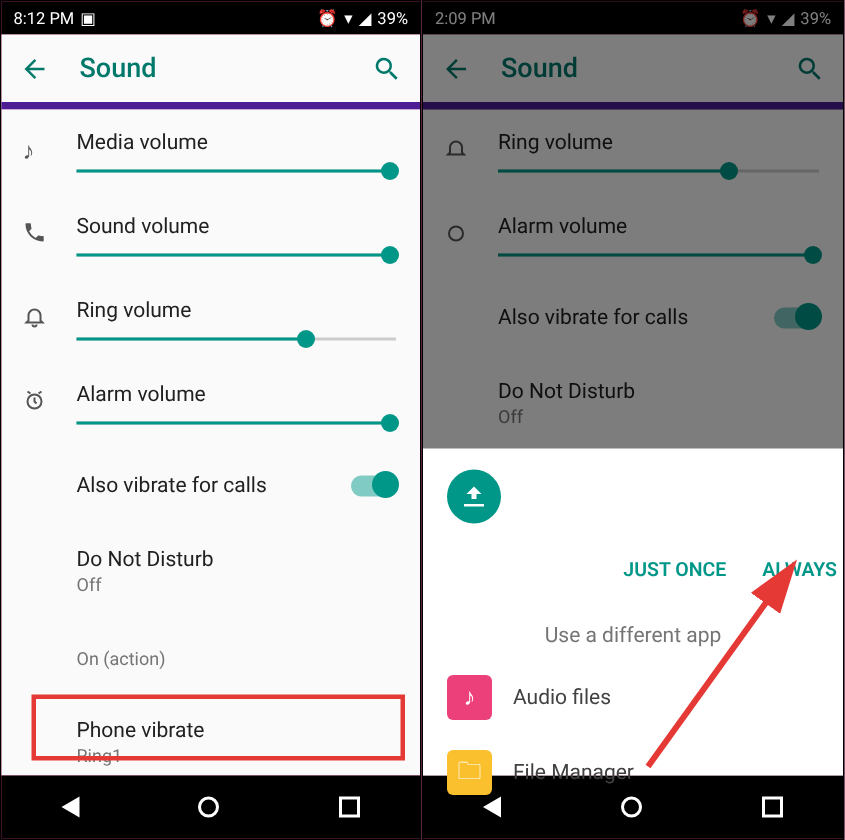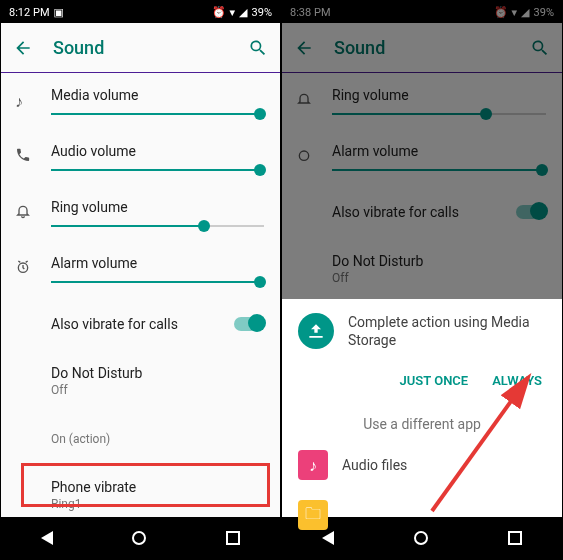--- a/index.html
+++ b/index.html
@@ -2,42 +2,42 @@
 <html><head>
 <meta charset="utf-8">
 <style>
 * { margin: 0; padding: 0; box-sizing: border-box; font-family: Roboto, Arial, sans-serif; }
 body { background: #fff; width: 563px; height: 560px; display: flex; }
 .phone { width: 281px; height: 560px; position: relative; background: #ec4899; border: 1px solid #000; }
 .phone.right { width: 282px; }
 .dimmed { position: absolute; inset: 0; background: rgba(0,0,0,0.5); z-index: 1; }
 .statusbar { height: 22px; background: #000; color: #fff; display: flex; align-items: center; padding: 0 8px; font-size: 11px; justify-content: space-between; }
 .statusbar .sicons { display: flex; gap: 4px; align-items: center; }
-.header { height: 50px; display: flex; align-items: center; padding: 0 12px; gap: 20px; background: #fafafa; border-bottom: 1px solid #4c1d95; }
+.header { height: 50px; display: flex; align-items: center; padding: 0 12px; gap: 20px; background: #fafafa; border-bottom: 5px solid #4c1d95; }
 .header .title { color: #00796b; font-size: 18px; font-weight: 500; flex: 1; }
 .content { background: #fafafa; height: calc(100% - 22px - 50px - 42px); overflow: hidden; }
 .item { display: flex; padding: 14px 16px 14px 50px; position: relative; min-height: 54px; flex-direction: column; justify-content: center; }
 .item .ilabel { font-size: 14px; color: #212121; }
 .item .isub { font-size: 12px; color: #757575; margin-top: 2px; }
 .item .iicon { position: absolute; left: 14px; top: 50%; transform: translateY(-50%); color: #555; }
 .slider { height: 2px; background: #ccc; position: relative; margin-top: 10px; }
 .slider .fill { position: absolute; height: 2px; background: #009688; left: 0; }
 .slider .thumb { position: absolute; width: 12px; height: 12px; border-radius: 50%; background: #009688; top: -5px; transform: translateX(-50%); }
 .toggle-on { position: absolute; right: 16px; top: 50%; transform: translateY(-50%); width: 30px; height: 14px; background: #80cbc4; border-radius: 7px; }
 .toggle-on::after { content: ''; position: absolute; right: -2px; top: -3px; width: 18px; height: 18px; border-radius: 50%; background: #009688; }
 .navbar { position: absolute; bottom: 0; left: 0; right: 0; height: 42px; background: #000; display: flex; justify-content: space-around; align-items: center; }
 .nav-tri { width: 0; height: 0; border-top: 7px solid transparent; border-bottom: 7px solid transparent; border-right: 12px solid #fff; }
 .nav-cir { width: 14px; height: 14px; border: 2px solid #fff; border-radius: 50%; }
 .nav-sq { width: 14px; height: 14px; border: 2px solid #fff; }
 .redbox { position: absolute; border: 3px solid #e53935; z-index: 5; }
 .sheet { position: absolute; left: 0; right: 0; bottom: 42px; background: #fff; z-index: 10; }
 .sheet-hdr { display: flex; padding: 14px 16px; gap: 14px; align-items: center; }
 .sheet-ic { width: 36px; height: 36px; background: #009688; border-radius: 50%; display: flex; align-items: center; justify-content: center; flex-shrink: 0; }
 .sheet-title { font-size: 14px; color: #424242; line-height: 1.3; }
-.sheet-btns { display: flex; justify-content: flex-end; gap: 24px; padding: 10px 20px 14px; }
+.sheet-btns { display: flex; justify-content: flex-end; gap: 24px; padding: 10px 4px 14px; }
 .sheet-btn { color: #009688; font-size: 13px; font-weight: 600; }
 .diff-hdr { padding: 14px 16px 8px; color: #757575; font-size: 14px; text-align: center; }
 .app-row { display: flex; align-items: center; padding: 10px 16px; gap: 14px; }
 .app-ic { width: 30px; height: 30px; border-radius: 4px; display: flex; align-items: center; justify-content: center; color: #fff; }
 .app-name { font-size: 14px; color: #424242; }
 .arrow { position: absolute; z-index: 20; pointer-events: none; }
 </style>
 </head>
 <body>
 
@@ -69,21 +69,21 @@
       <span class="ilabel">Media volume</span>
       <div class="slider">
           <div class="fill" style="width:98%"></div>
           <div class="thumb" style="left:98%"></div>
         </div>
     </div>
     <div class="item">
       <span class="iicon"><svg width="16" height="16" viewBox="0 0 24 24" fill="#555">
             <path d="M6.6 10.8a15 15 0 006.6 6.6l2.2-2.2c.3-.3.7-.4 1-.2 1.2.4 2.5.6 3.8.6.6 0 1 .4 1 1V20c0 .6-.4 1-1 1C10.8 21 3 13.2 3 3.8c0-.6.4-1 1-1h3.4c.6 0 1 .4 1 1 0 1.3.2 2.6.6 3.8.1.3 0 .7-.2 1l-2.2 2.2z"></path>
           </svg></span>
-      <span class="ilabel">Audio volume</span>
+      <span class="ilabel">Sound volume</span>
       <div class="slider">
           <div class="fill" style="width:98%"></div>
           <div class="thumb" style="left:98%"></div>
         </div>
     </div>
     <div class="item">
       <span class="iicon"><svg width="16" height="16" viewBox="0 0 24 24" fill="none" stroke="#555" stroke-width="2">
             <path d="M18 16v-5a6 6 0 10-12 0v5l-2 2h16l-2-2zM10 20a2 2 0 004 0"></path>
           </svg></span>
       <span class="ilabel">Ring volume</span>
@@ -123,21 +123,21 @@
   <div class="navbar">
     <div class="nav-tri"></div>
     <div class="nav-cir"></div>
     <div class="nav-sq"></div>
   </div>
 </div>
 
 <div class="phone right">
   <div class="statusbar">
     <div class="sicons">
-      <span>8:38 PM</span>
+      <span>2:09 PM</span>
     </div>
     <div class="sicons">
       <span>⏰</span>
       <span>▾</span>
       <span>◢</span>
       <span>39%</span>
     </div>
   </div>
   <div class="header" style="position:relative">
     <svg width="20" height="20" viewBox="0 0 24 24" fill="#00796b">
@@ -180,33 +180,33 @@
   </div>
   <div class="dimmed" style="bottom:42px; height:auto; top:0;"></div>
 
   <div class="sheet" style="height:218px">
     <div class="sheet-hdr">
       <div class="sheet-ic">
         <svg width="20" height="20" viewBox="0 0 24 24" fill="#fff">
             <path d="M4 18h16v2H4zM6 10l6-6 6 6h-4v4h-4v-4z"></path>
           </svg>
       </div>
-      <div class="sheet-title">Complete action using Media Storage</div>
     </div>
     <div class="sheet-btns">
       <span class="sheet-btn">JUST ONCE</span>
       <span class="sheet-btn">ALWAYS</span>
     </div>
     <div class="diff-hdr">Use a different app</div>
     <div class="app-row">
       <div class="app-ic" style="background:#ec407a">♪</div>
       <span class="app-name">Audio files</span>
     </div>
     <div class="app-row">
       <div class="app-ic" style="background:#fbc02d">🗀</div>
+      <span class="app-name">File Manager</span>
     </div>
   </div>
   <div class="redbox" style="left:7px; right:7px; top:300px; height:52px;"></div>
 
   <svg class="arrow" style="left:130px; top:370px" width="140" height="150">
     <defs>
         <marker id="ah" markerWidth="10" markerHeight="10" refX="5" refY="3" orient="auto">
           <path d="M0,0 L0,6 L9,3 z" fill="#e53935"></path>
         </marker>
       </defs>

